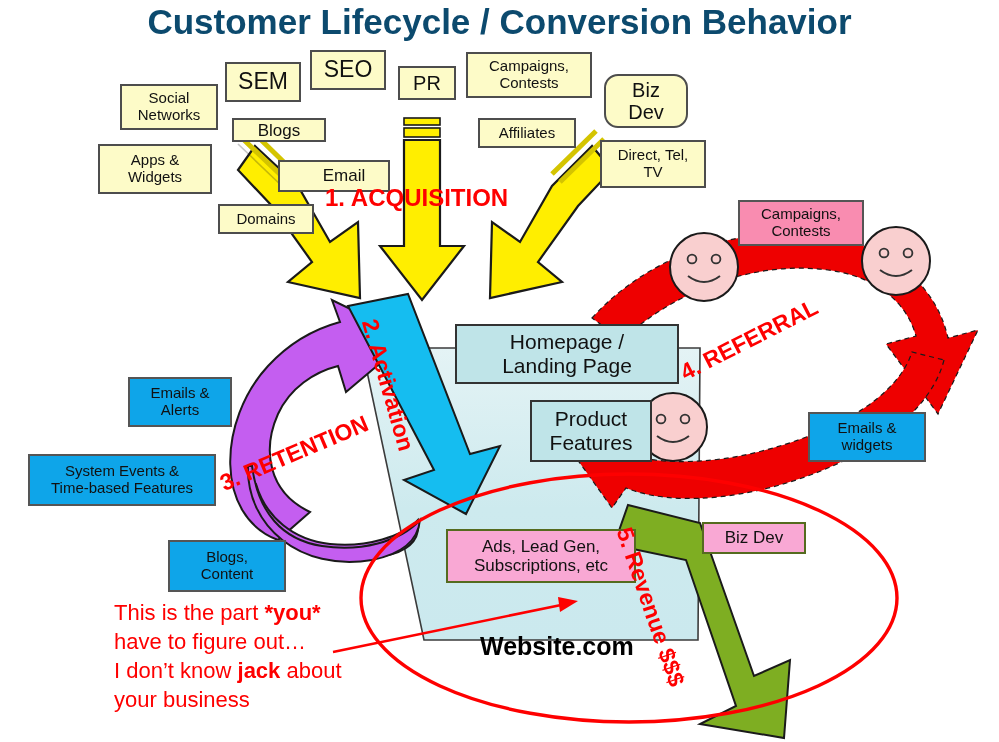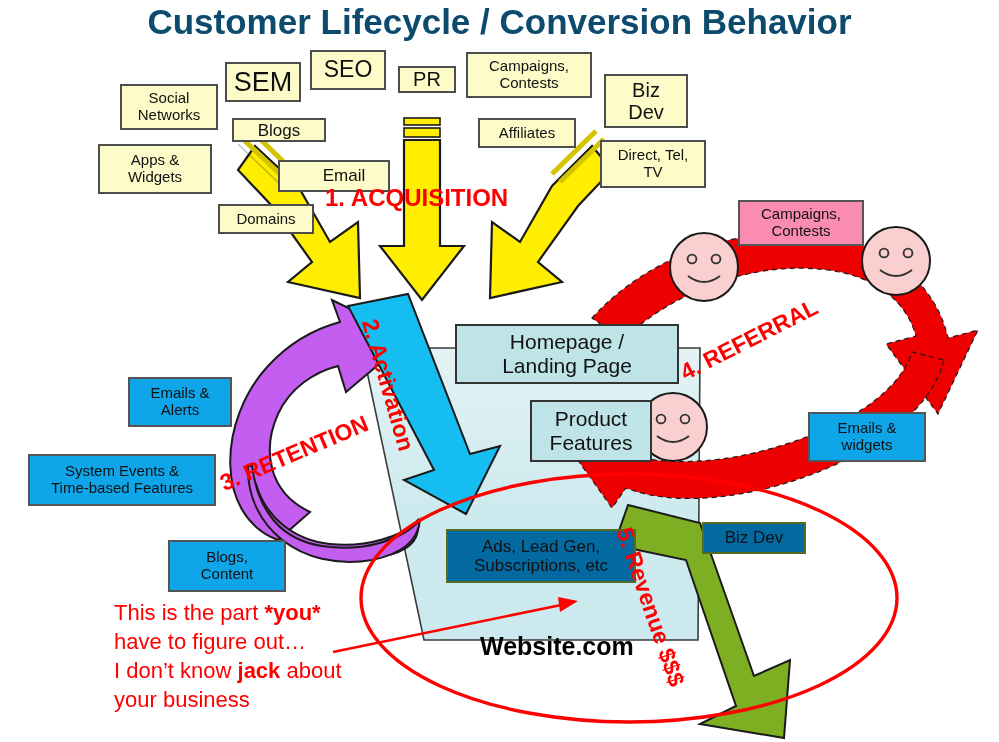--- a/index.html
+++ b/index.html
@@ -9,21 +9,21 @@
   svg.layer{position:absolute;left:0;top:0;width:999px;height:742px;overflow:visible;}
   .title{position:absolute;left:0;top:2px;width:999px;text-align:center;
          font-size:35px;font-weight:bold;color:#0c4a6e;letter-spacing:0px;}
   .box{position:absolute;box-sizing:border-box;border:2px solid #4d4d4d;
        display:flex;align-items:center;justify-content:center;text-align:center;
        color:#111111;line-height:1.12;}
   .yel{background:#fdfbc8;}
   .pnk{background:#0ea5e9;border-color:#555555;margin-top:12px;}
   .pnk2{background:#f98cb0;border-color:#555555;}
   .cyn{background:#bfe4e8;border-color:#333333;}
-  .grn{background:#0369a1;border-color:#556b1f;}
+  .grn{background:#f9a8d4;border-color:#556b1f;}
   .lbl{position:absolute;color:#fe0000;font-weight:bold;white-space:nowrap;
        transform-origin:0 0;}
   .note{position:absolute;color:#fe0000;font-size:22px;line-height:1.32;}
   .note b{font-weight:bold;}
   .wsite{position:absolute;font-size:25px;font-weight:bold;color:#000;}
 </style>
 </head>
 <body>
 
 <div id="stage">
@@ -111,33 +111,33 @@
       <path d="M657,436 Q673,448 689,436" fill="none" stroke="#333" stroke-width="2"></path>
     </g>
   </svg>
 
   <div class="title">Customer Lifecycle / Conversion Behavior</div>
 
   <div id="acq-boxes">
       <div class="box yel" style="left: 120px; top: 84px; width: 98px; height: 46px; font-size: 15px;">
         <span>Social<br>Networks</span>
       </div>
-      <div class="box yel" style="left: 225px; top: 62px; width: 76px; height: 40px; font-size: 27px;">
+      <div class="box yel" style="left: 225px; top: 62px; width: 76px; height: 40px; font-size: 23px;">
         <span>SEM</span>
       </div>
       <div class="box yel" style="left: 310px; top: 50px; width: 76px; height: 40px; font-size: 23px;">
         <span>SEO</span>
       </div>
-      <div class="box yel" style="left: 398px; top: 66px; width: 58px; height: 27px; font-size: 20px;">
+      <div class="box yel" style="left: 398px; top: 66px; width: 58px; height: 34px; font-size: 20px;">
         <span>PR</span>
       </div>
       <div class="box yel" style="left: 466px; top: 52px; width: 126px; height: 46px; font-size: 15px;">
         <span>Campaigns,<br>Contests</span>
       </div>
-      <div class="box yel" style="left: 604px; top: 74px; width: 84px; height: 54px; font-size: 20px;">
+      <div class="box yel" style="left: 604px; top: 74px; width: 84px; height: 54px; font-size: 20px; border-radius: 14px;">
         <span>Biz<br>Dev</span>
       </div>
       <div class="box yel" style="left: 98px; top: 144px; width: 114px; height: 50px; font-size: 15px;">
         <span>Apps &amp;<br>Widgets</span>
       </div>
       <div class="box yel" style="left: 232px; top: 118px; width: 94px; height: 24px; font-size: 17px; align-items: flex-end;">
         <span>Blogs</span>
       </div>
       <div class="box yel" style="left: 478px; top: 118px; width: 98px; height: 30px; font-size: 15px;">
         <span>Affiliates</span>

